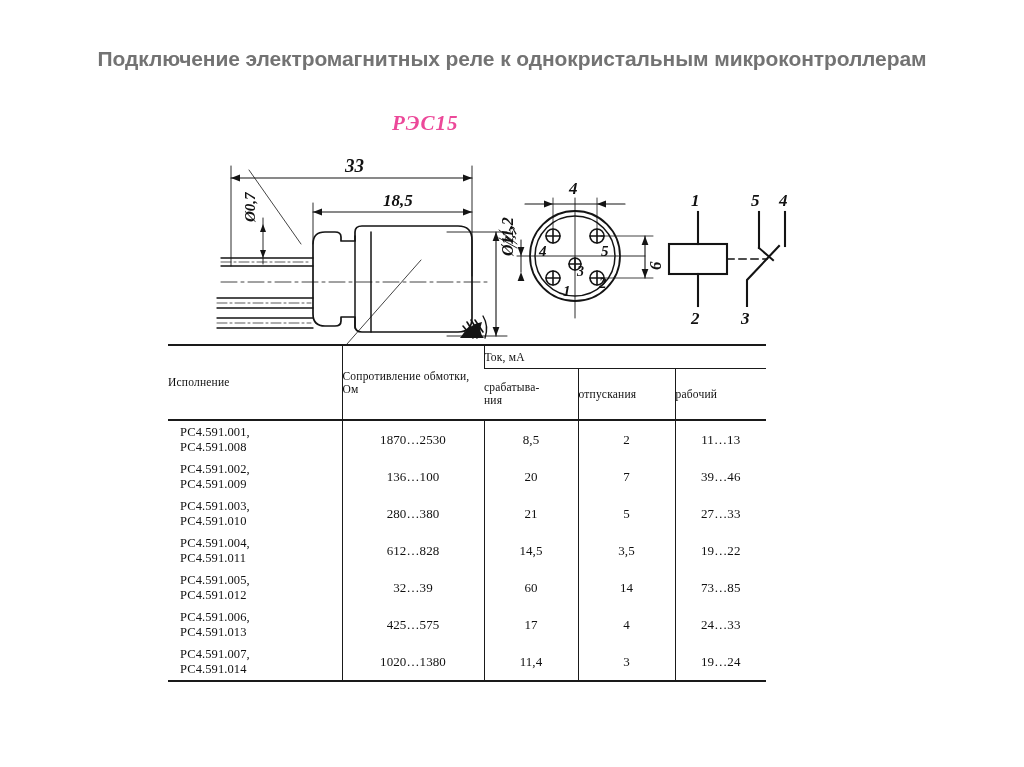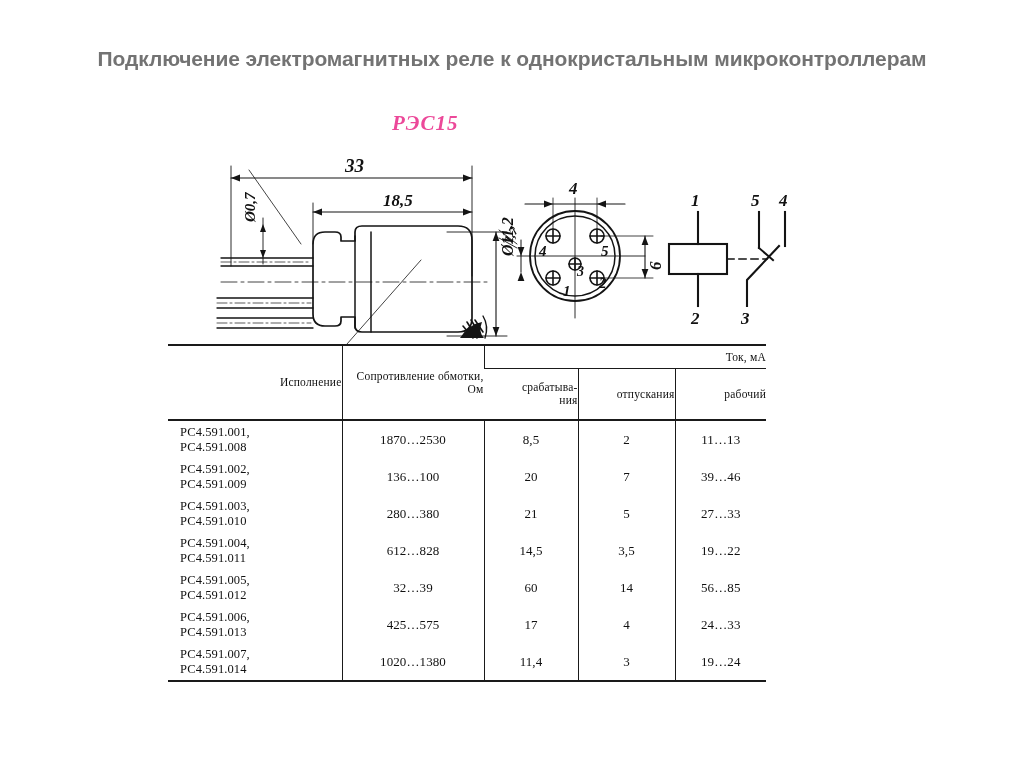--- a/index.html
+++ b/index.html
@@ -69,21 +69,21 @@
   #spec-table col.c-rel   { width: 97px; }
   #spec-table col.c-work  { width: 91px; }
 
   #spec-table thead th {
     font-weight: normal;
     font-size: 11.5px;
     line-height: 13px;
     letter-spacing: 0.2px;
     padding: 0;
     vertical-align: middle;
-    text-align: right;
+    text-align: left;
   }
   .th-group-top {
     height: 22px;
     border-bottom: 1.3px solid #1a1a1a;
   }
   .th-blank { border-bottom: none !important; }
   .th-sub { height: 50px; }
 
   .vline-l { border-left: 1.6px solid #1a1a1a; }
 
@@ -339,21 +339,21 @@
         <td class="vline-l">19…22</td>
       </tr>
       <tr>
         <td class="exec">
           <span class="exec-line">РС4.591.005,</span>
           <span class="exec-line">РС4.591.012</span>
         </td>
         <td class="vline-l">32…39</td>
         <td class="vline-l">60</td>
         <td class="vline-l">14</td>
-        <td class="vline-l">56…85</td>
+        <td class="vline-l">73…85</td>
       </tr>
       <tr>
         <td class="exec">
           <span class="exec-line">РС4.591.006,</span>
           <span class="exec-line">РС4.591.013</span>
         </td>
         <td class="vline-l">425…575</td>
         <td class="vline-l">17</td>
         <td class="vline-l">4</td>
         <td class="vline-l">24…33</td>

